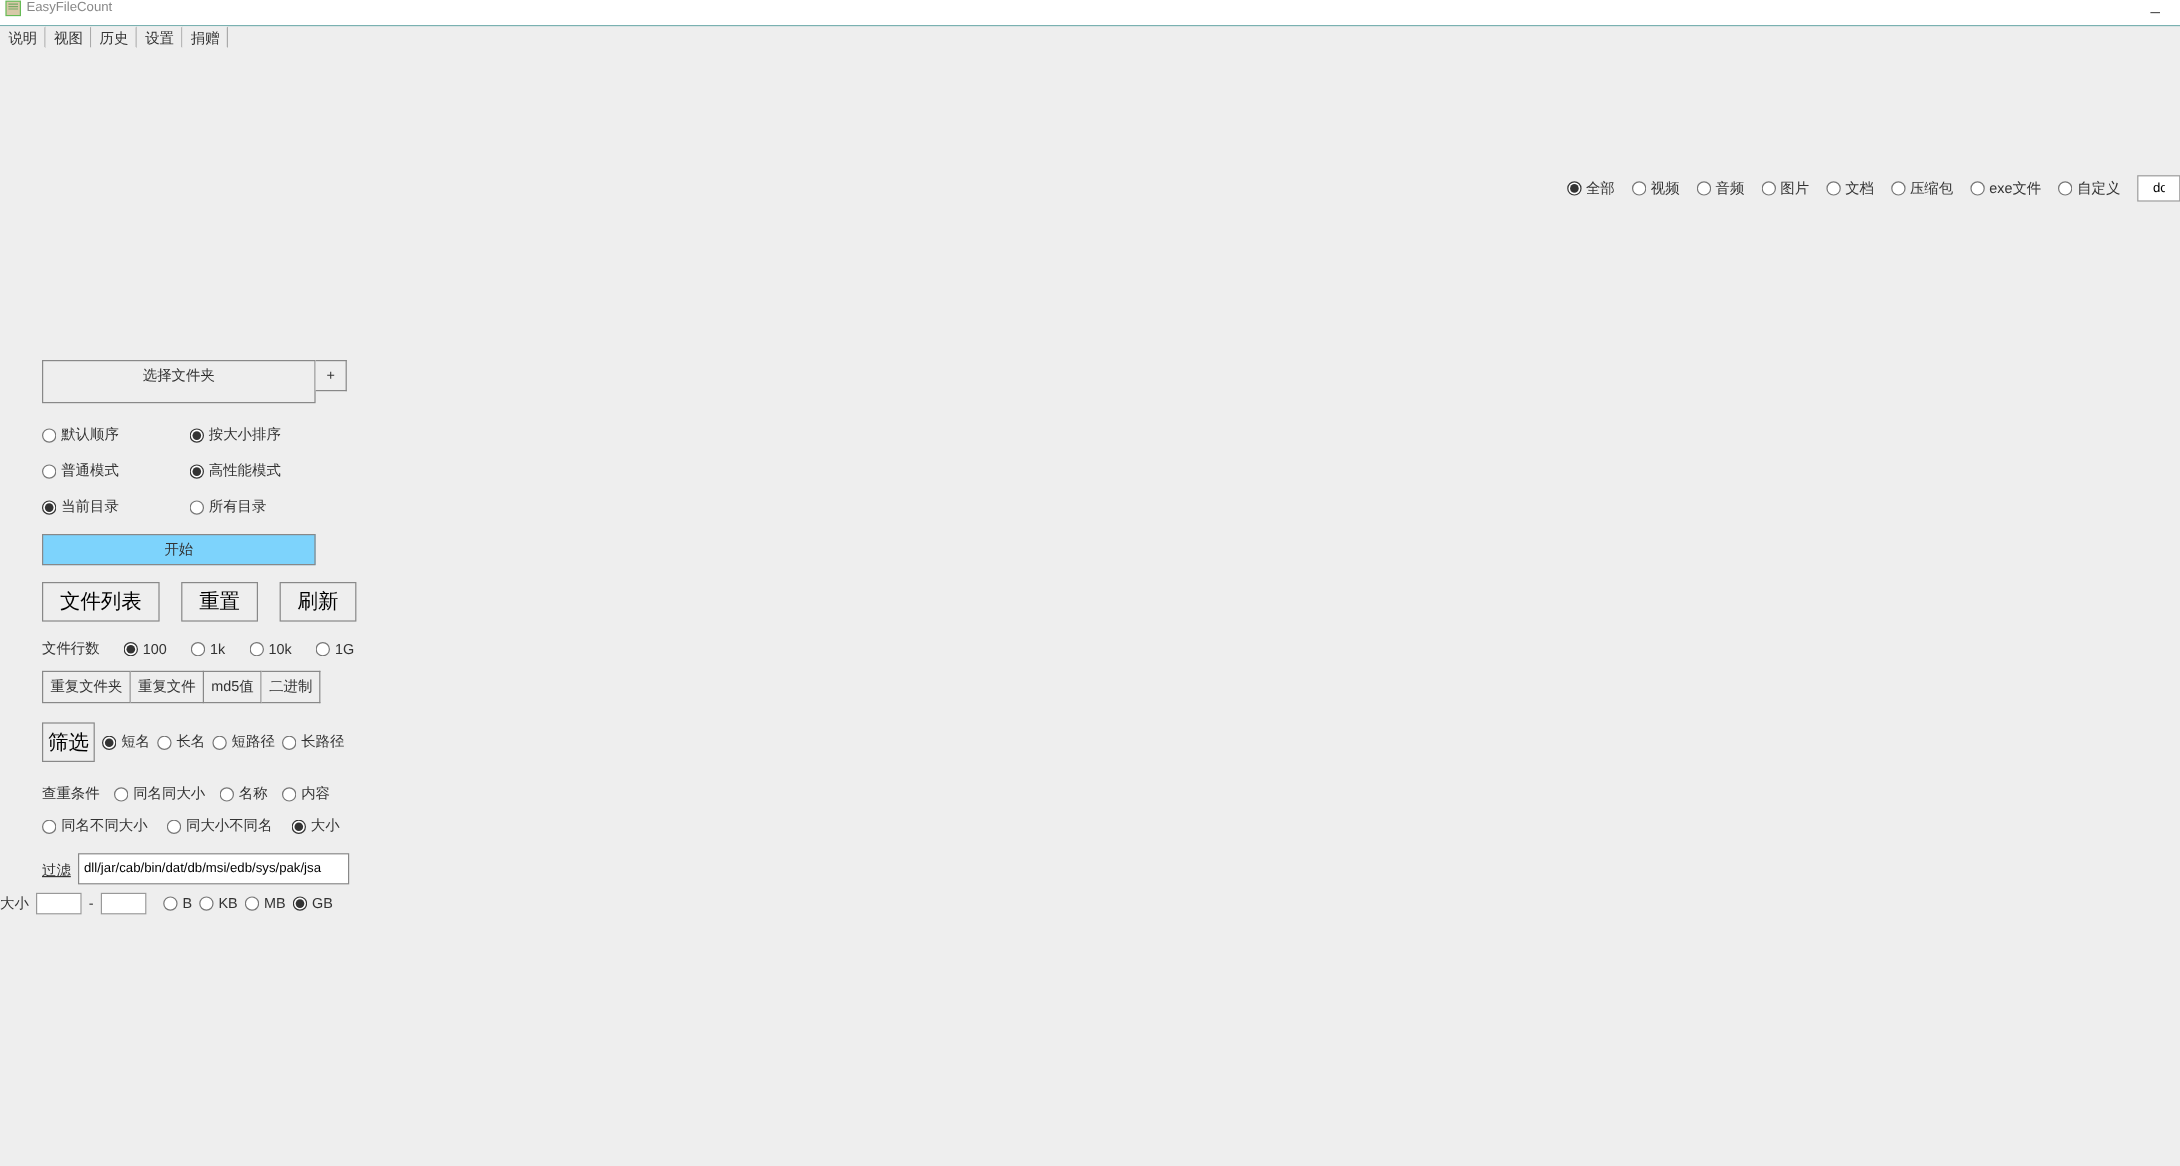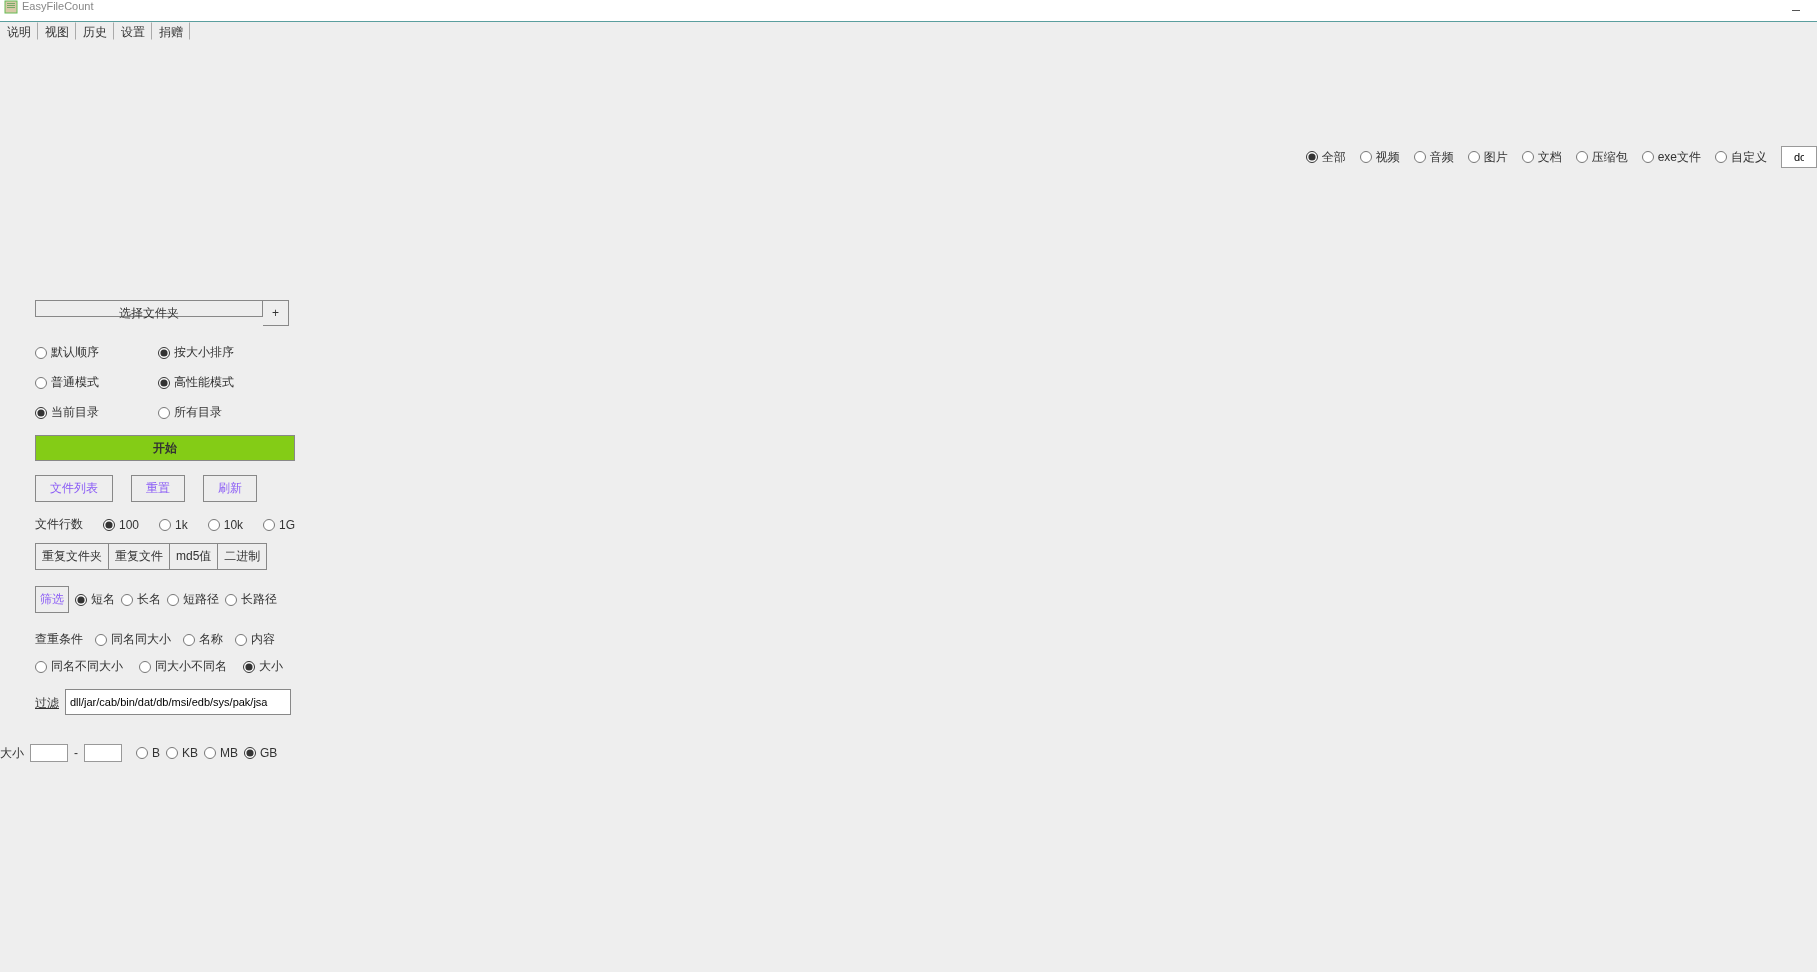--- a/index.html
+++ b/index.html
@@ -90,33 +90,33 @@
   left: 35px;
   top: 300px;
   display: flex;
   flex-direction: column;
   gap: 10px;
 }
 
 .btn {
   border: 1px solid #888;
   background: #eeeeee;
-  font-size: 12px;
+  font-size: 17px;
   padding: 2px 8px;
   cursor: pointer;
-  color: #8b5cf6;
+  color: #000000;
   font-family: inherit;
 }
 
 .row { display: flex; align-items: center; gap: 6px; }
 
 .select-folder-row { display: flex; }
 .select-folder-btn {
   width: 228px;
-  height: 17px;
+  height: 36px;
   border: 1px solid #888;
   background: #eeeeee;
   text-align: center;
   line-height: 24px;
   font-size: 12px;
   cursor: pointer;
 }
 .plus-btn {
   width: 26px;
   height: 26px;
@@ -128,29 +128,28 @@
   cursor: pointer;
 }
 
 .opt-grid {
   display: grid;
   grid-template-columns: 110px 110px;
   row-gap: 10px;
 }
 
 .start-btn {
-  width: 260px;
+  width: 228px;
   height: 26px;
   border: 1px solid #888;
-  background: #84cc16;
+  background: #7dd3fc;
   text-align: center;
   line-height: 24px;
   cursor: pointer;
   font-size: 12px;
-  font-weight: bold;
 }
 
 .btn-row { display: flex; gap: 18px; }
 
 .tight-btn-row { display: flex; }
 .tight-btn {
   border: 1px solid #888;
   background: #eeeeee;
   padding: 4px 6px;
   font-size: 12px;

